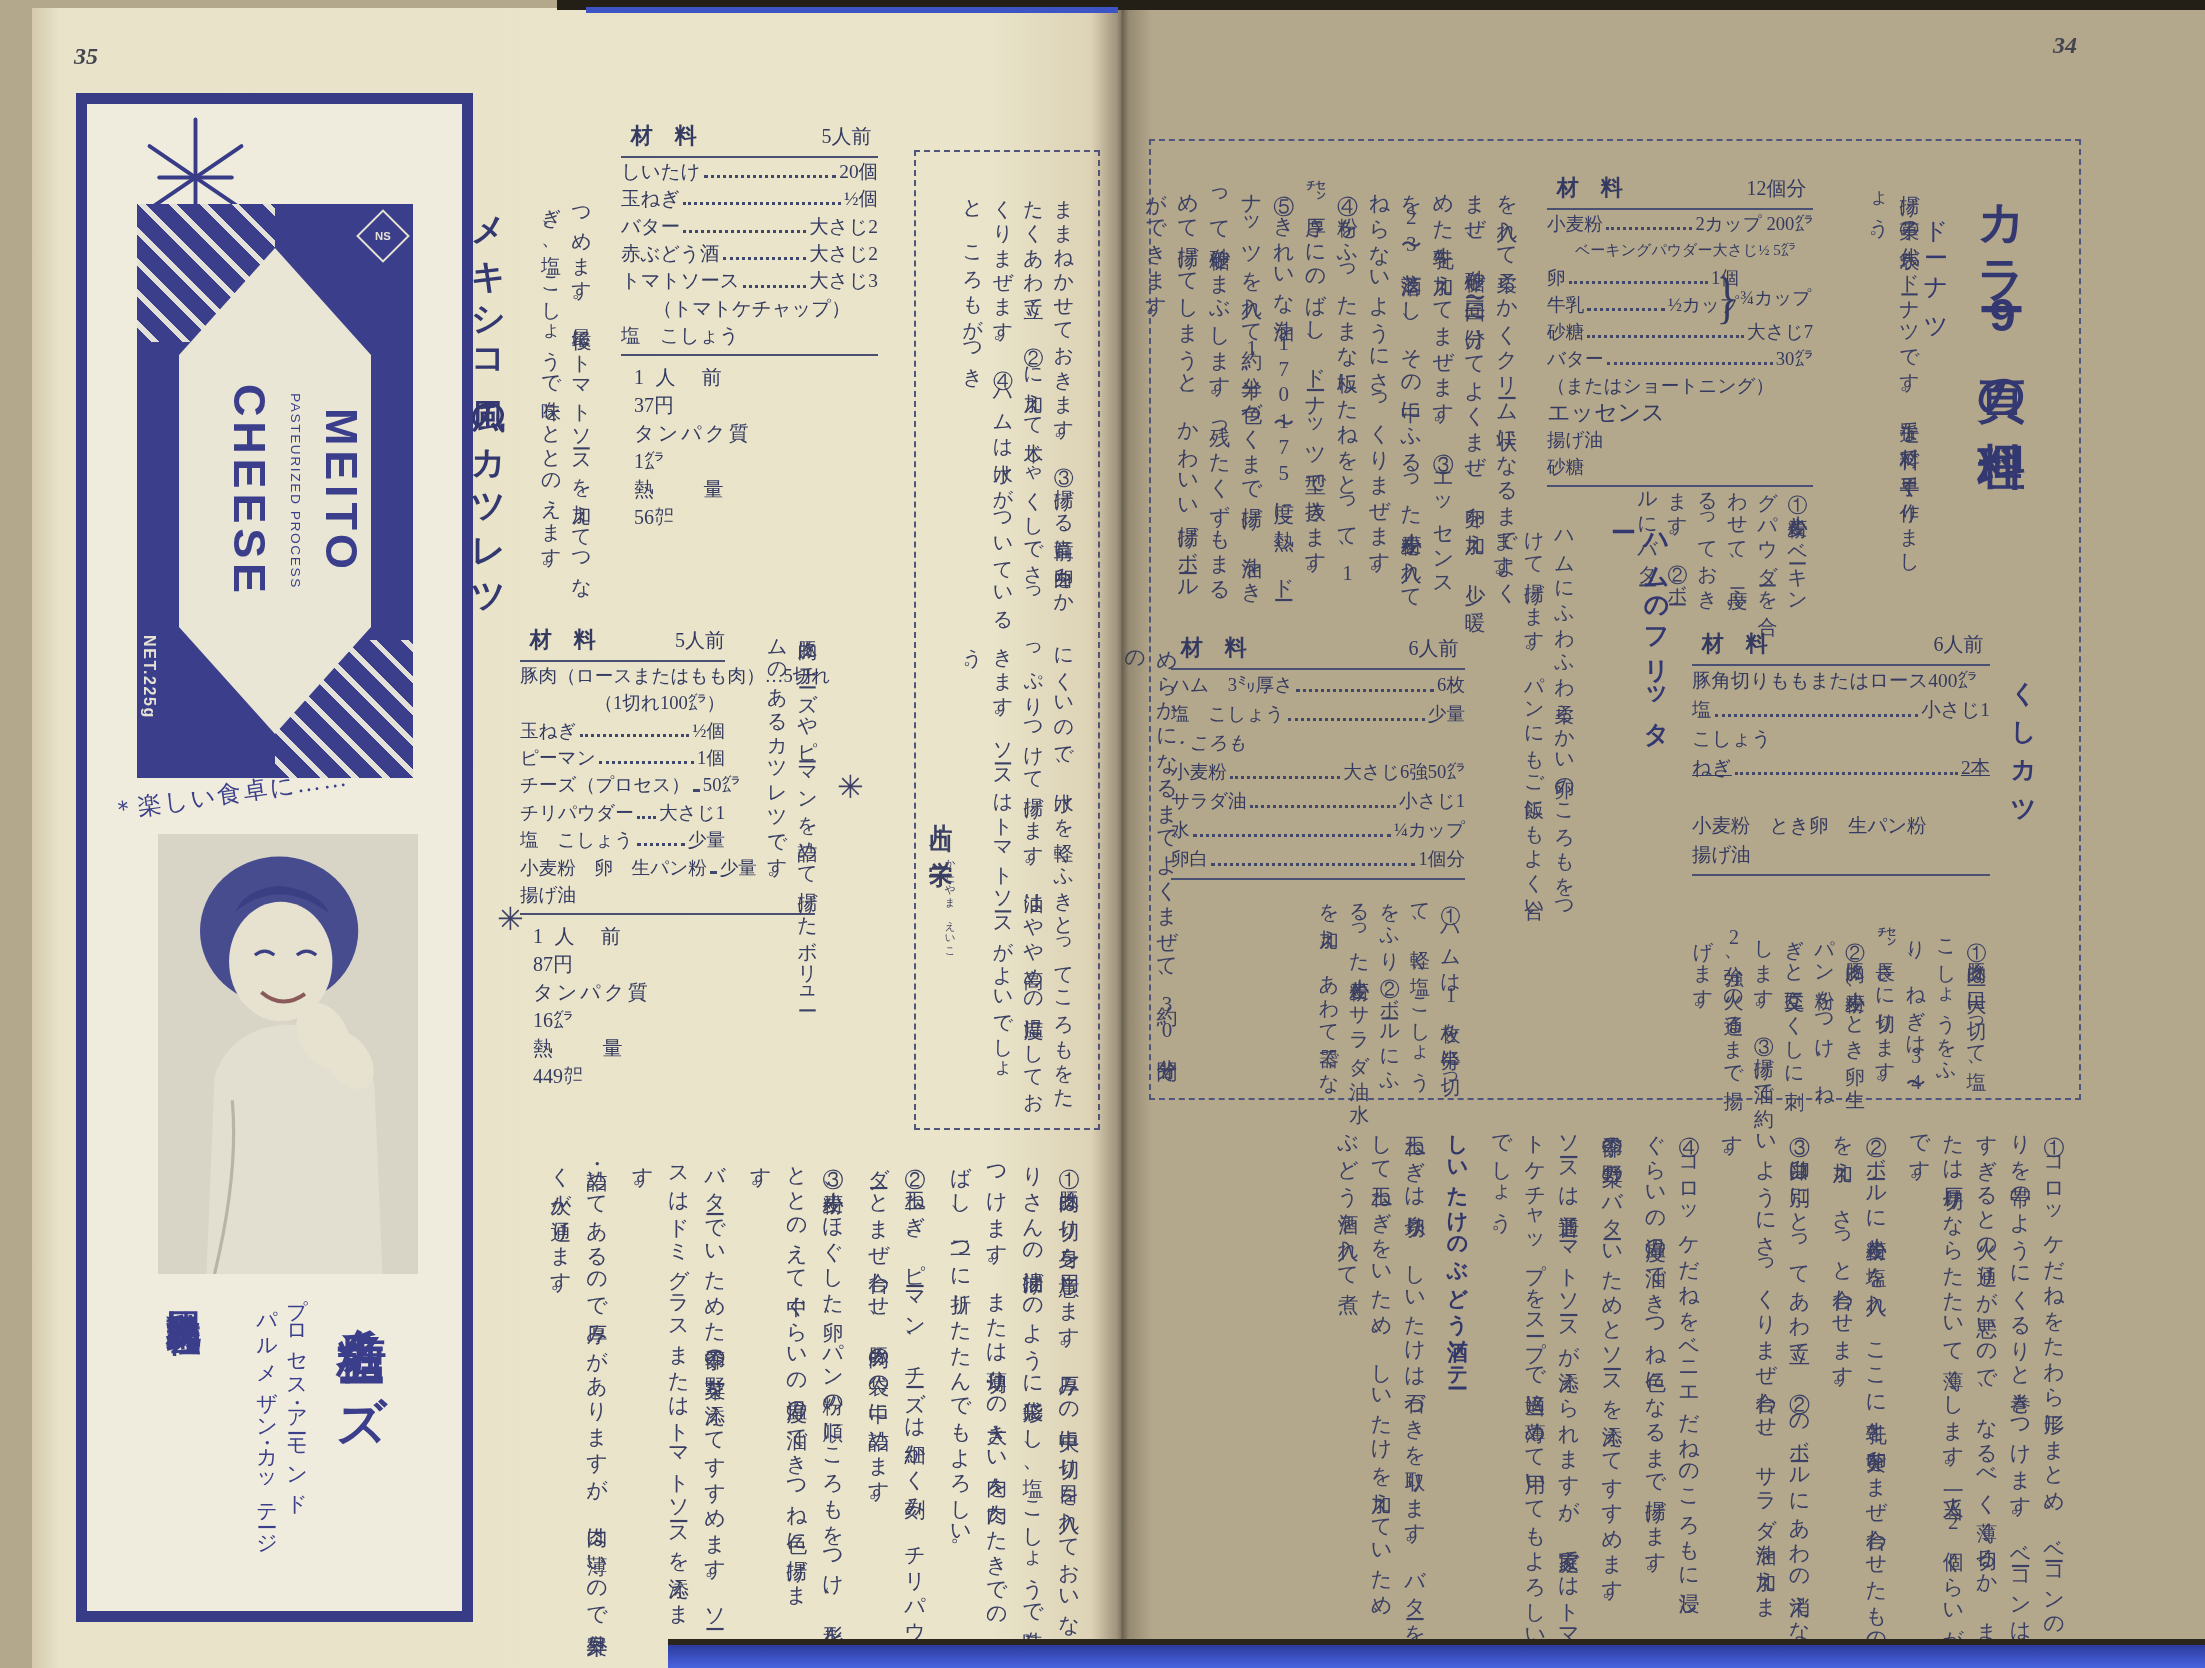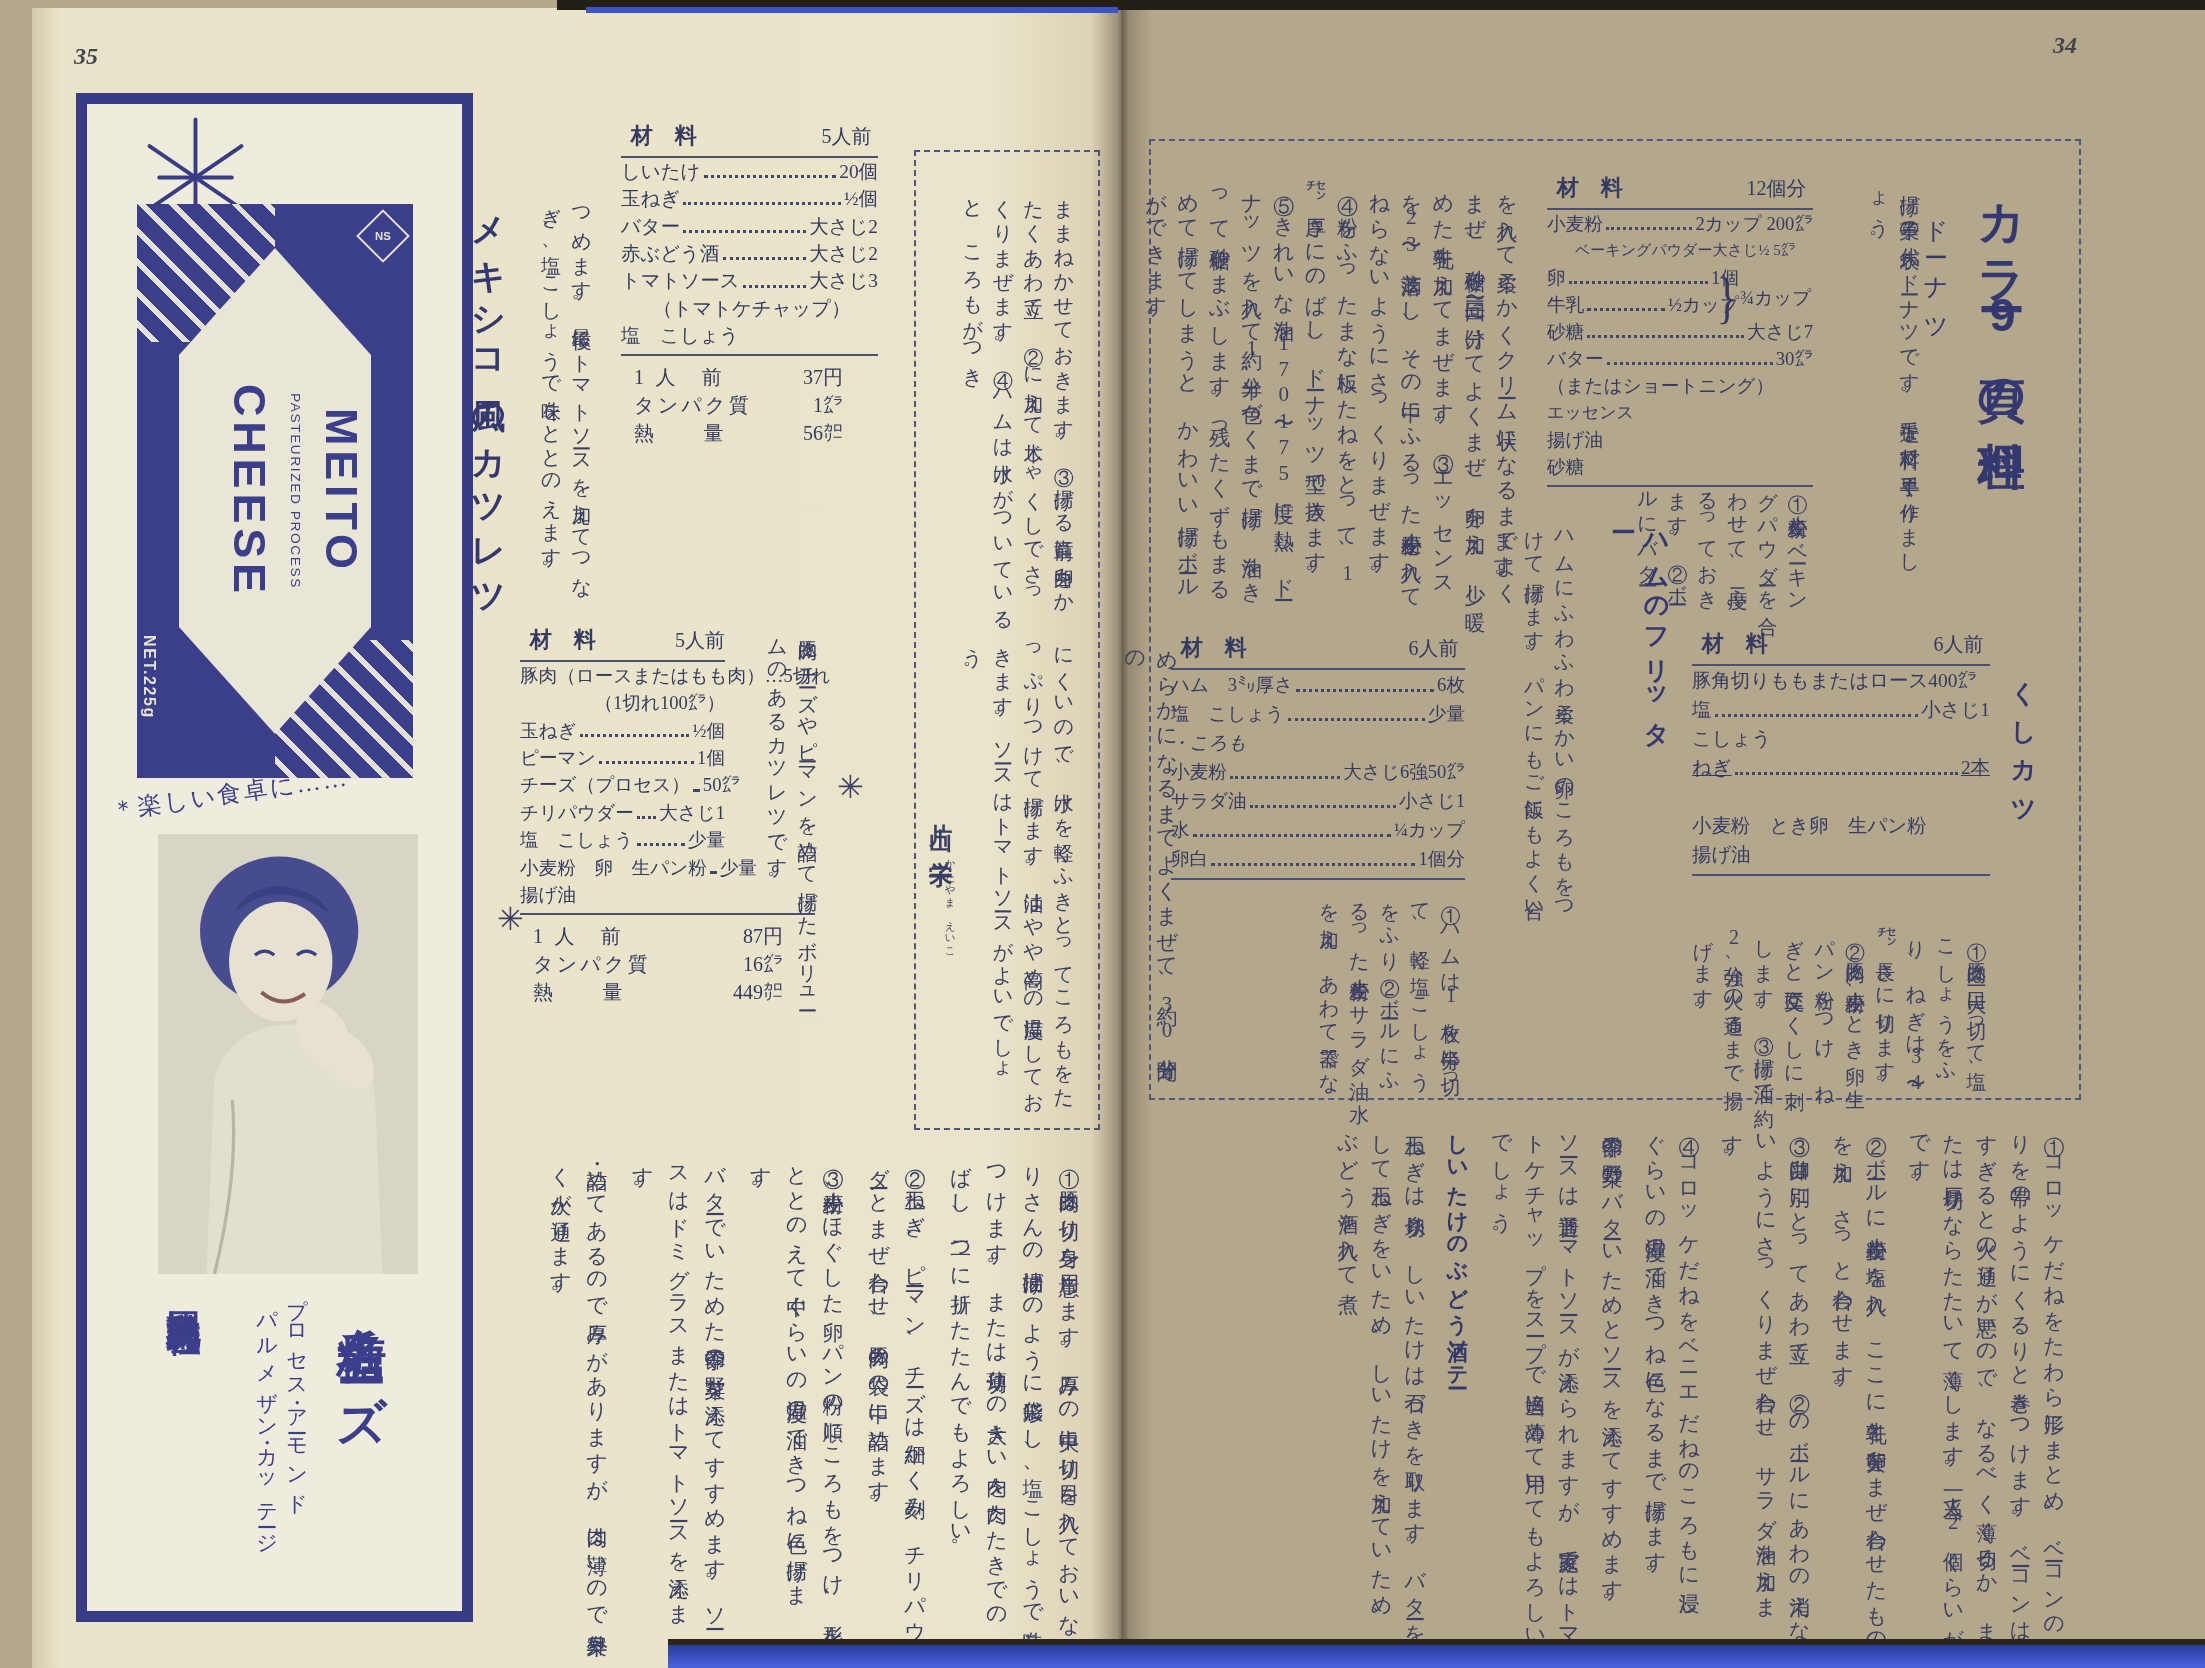--- a/index.html
+++ b/index.html
@@ -41,21 +41,21 @@
   .tbl .hd .serv{font-size:20px;font-weight:normal;}
   .rule{border-top:2.4px solid #4a4f74;}
   .rows{display:block;}
   .t-row{display:flex;align-items:flex-end;font-size:19.4px;line-height:27.4px;min-height:27.4px;}
   .t-row .n{white-space:pre;}
   .t-row .v2{white-space:pre;}
   .leader{flex:1;border-bottom:3.2px dotted #41466b;margin:0 3.2px 7.3px 3.2px;min-width:6.5px;}
   .t-row.right{justify-content:flex-end;padding-right:27.4px;}
   .t-foot{margin-top:4.8px;}
   .nut{margin-top:6.5px;}
-  .n-row{display:flex;justify-content:space-between;font-size:20px;line-height:28px;padding:0 35px 0 13px;}
+  .n-row{display:flex;justify-content:space-between;font-size:20px;line-height:28px;padding:0 35px 0 13px;flex-direction:column;}
   .n-row .l{letter-spacing:3.2px;}
   .t2 .rows .t-row, .t2 .hd{padding-right:90px;}
   .t2 .nut .n-row{padding-right:32px;}
   .brace-row .v2{margin-right:74px;}
   .brace{position:absolute;right:1.6px;display:flex;align-items:center;color:#343a60;}
   .brace .br{font-size:58px;line-height:58px;transform:scaleX(.75);}
   .brace .bl{font-size:18.6px;}
   
   .dashed{position:absolute;border:2.4px dashed #50557d;}
   
@@ -377,21 +377,21 @@
       <div class="t-row" style="font-size:18.6px;line-height:27px;min-height:27px;">
         <span class="n">バター</span>
         <span class="leader"></span>
         <span class="v2">30㌘</span>
       </div>
       <div class="t-row" style="font-size:18.6px;line-height:27px;min-height:27px;">
         <span class="n">（またはショートニング）</span>
 
         <span class="v2"></span>
       </div>
-      <div class="t-row" style="font-size:17px;line-height:27px;min-height:27px;">
+      <div class="t-row" style="font-size:23px;line-height:27px;min-height:27px;">
         <span class="n">エッセンス</span>
 
         <span class="v2"></span>
       </div>
       <div class="t-row" style="font-size:18.6px;line-height:27px;min-height:27px;">
         <span class="n">揚げ油</span>
 
         <span class="v2"></span>
       </div>
       <div class="t-row" style="font-size:18.6px;line-height:27px;min-height:27px;">

